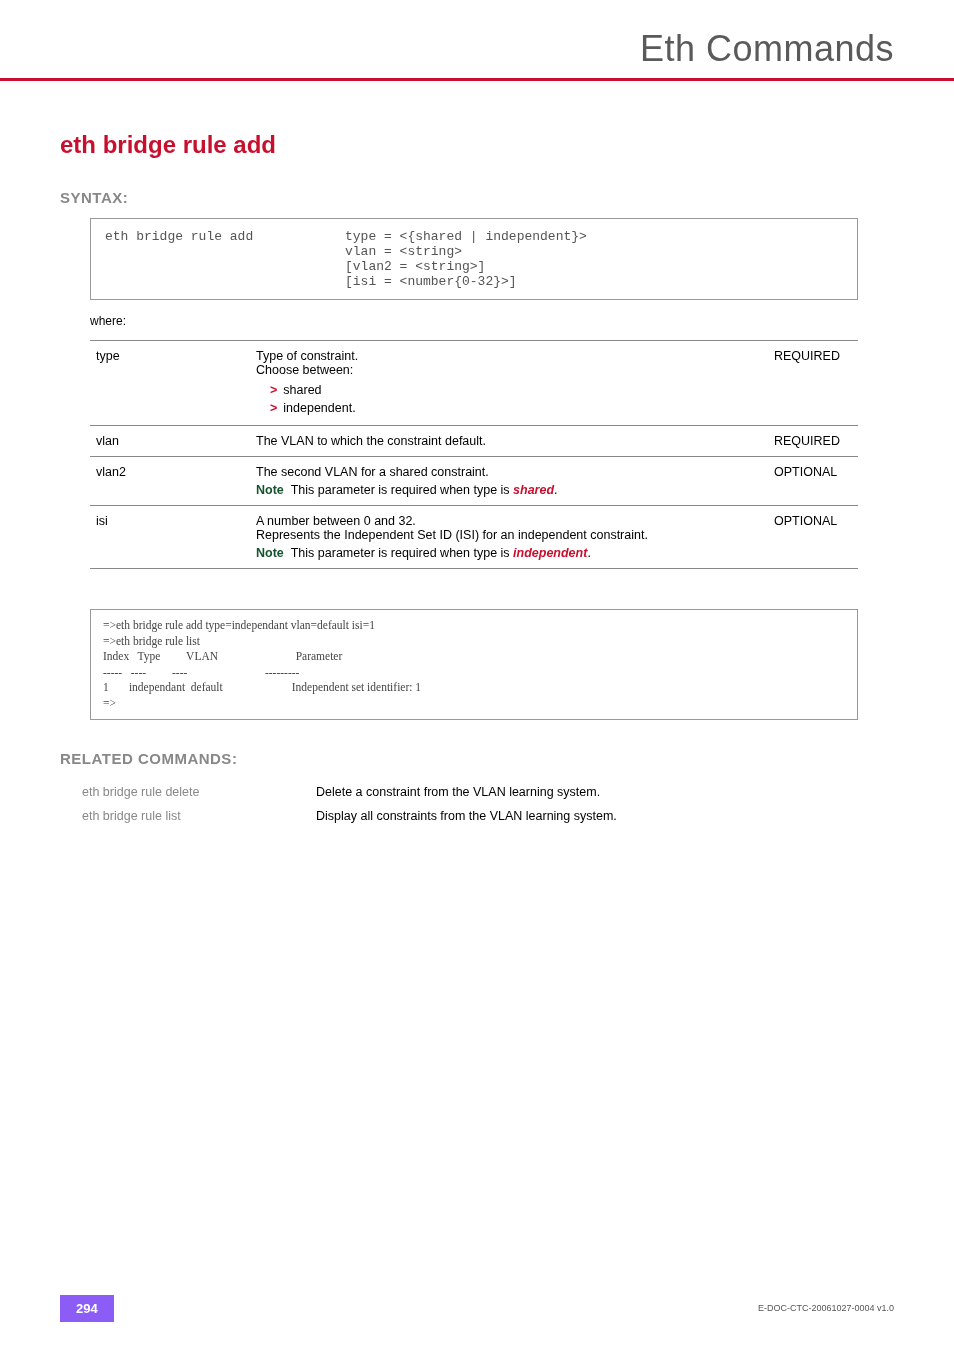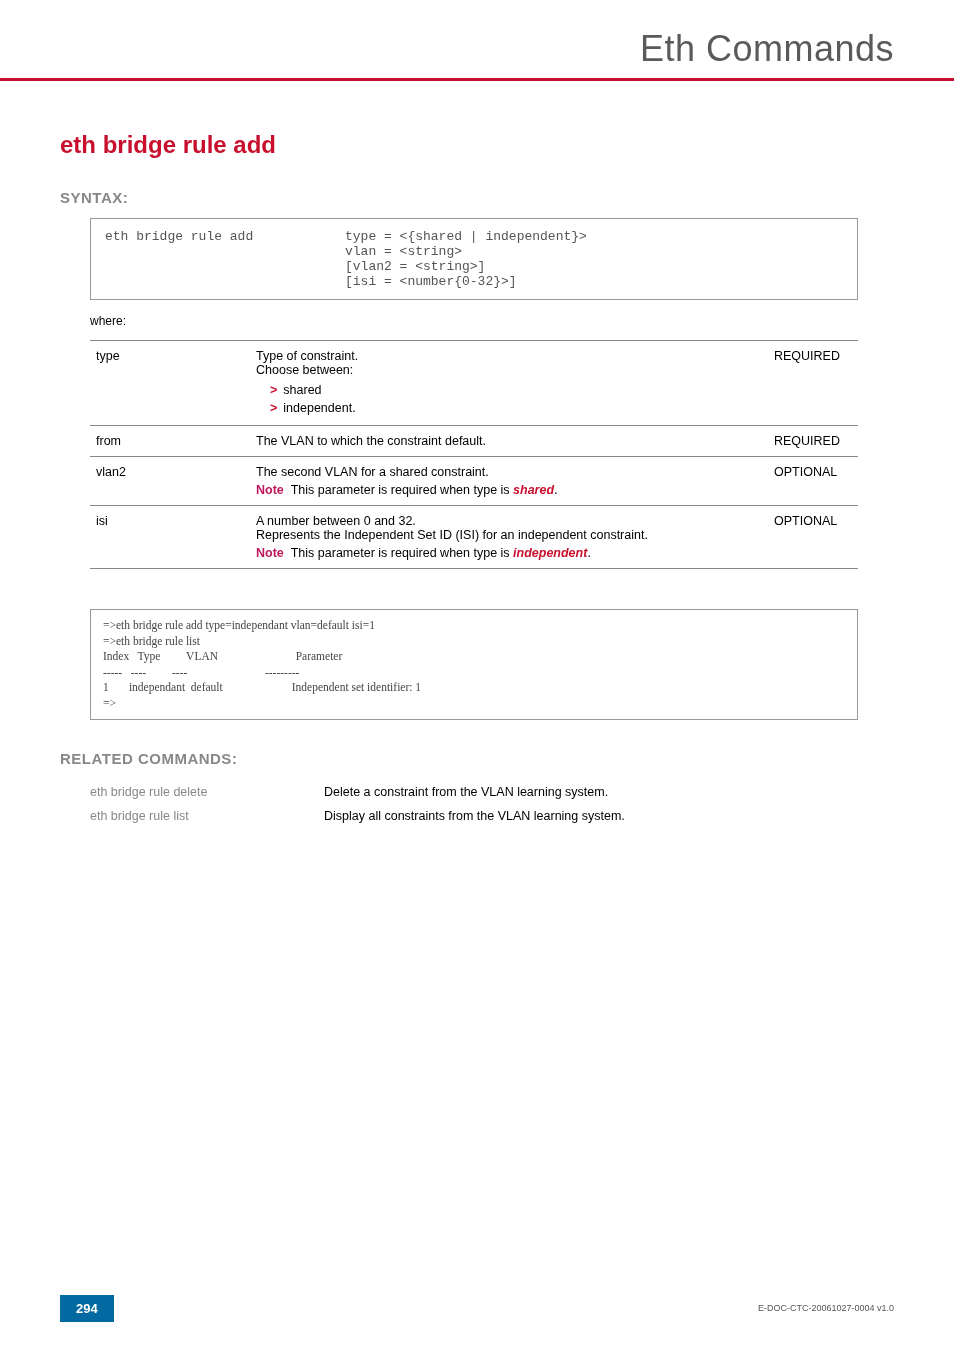--- a/index.html
+++ b/index.html
@@ -69,48 +69,48 @@
   table.params td {
     border-top: 1px solid #888;
     padding: 8px 6px;
     vertical-align: top;
   }
   table.params tr:last-child td { border-bottom: 1px solid #888; }
   .col-name { width: 160px; }
   .col-desc { }
   .col-req  { width: 90px; text-align: left; }
   .chevron { color: #c8102e; font-weight: bold; margin-right: 6px; }
-  .note-pfx { color: #be185d; font-weight: bold; }
+  .note-pfx { color: #14532d; font-weight: bold; }
   .ital-red { color: #c8102e; font-style: italic; font-weight: bold; }
   .bullet-list { margin-top:4px; }
   .bullet-list div { padding: 2px 0 2px 14px; }
   .example-box {
     border: 1px solid #999;
     margin-left: 30px;
     padding: 8px 12px;
     font-family: Liberation Serif, serif;
     font-size: 11.5px;
     color: #444;
     white-space: pre;
     line-height: 1.35;
   }
   .related-table {
-    margin-left: 28px;
+    margin-left: 20px;
     font-size: 12.5px;
   }
   .related-table td { padding: 4px 12px 4px 0; vertical-align: top; }
   .rel-cmd { color: #888; width: 220px; display:inline-block;}
   .footer {
     position: absolute;
     bottom: 28px;
     left: 0; right: 0;
     padding: 0 60px;
   }
   .page-badge {
-    background: #0369a1;
+    background: #8b5cf6;
     color: #fff;
     font-weight: bold;
     font-size: 13px;
     padding: 6px 16px;
     display: inline-block;
   }
   .doc-id {
     float: right;
     font-size: 9px;
     color: #555;
@@ -150,21 +150,21 @@
         <div>Choose between:</div>
         <div class="bullet-list">
           <div><span class="chevron">&gt;</span><span>shared</span></div>
           <div><span class="chevron">&gt;</span><span>independent.</span></div>
         </div>
       </td>
       <td class="col-req">REQUIRED</td>
     </tr>
 
     <tr>
-      <td class="col-name">from</td>
+      <td class="col-name">vlan</td>
       <td class="col-desc">The VLAN to which the constraint default.</td>
       <td class="col-req">REQUIRED</td>
     </tr>
 
     <tr>
       <td class="col-name">vlan2</td>
       <td class="col-desc">
         <div>The second VLAN for a shared constraint.</div>
         <div style="margin-top:4px;">
           <span class="note-pfx">Note</span>&nbsp;&nbsp;<span>This parameter is required when type is </span><span class="ital-red">shared</span><span>.</span>

